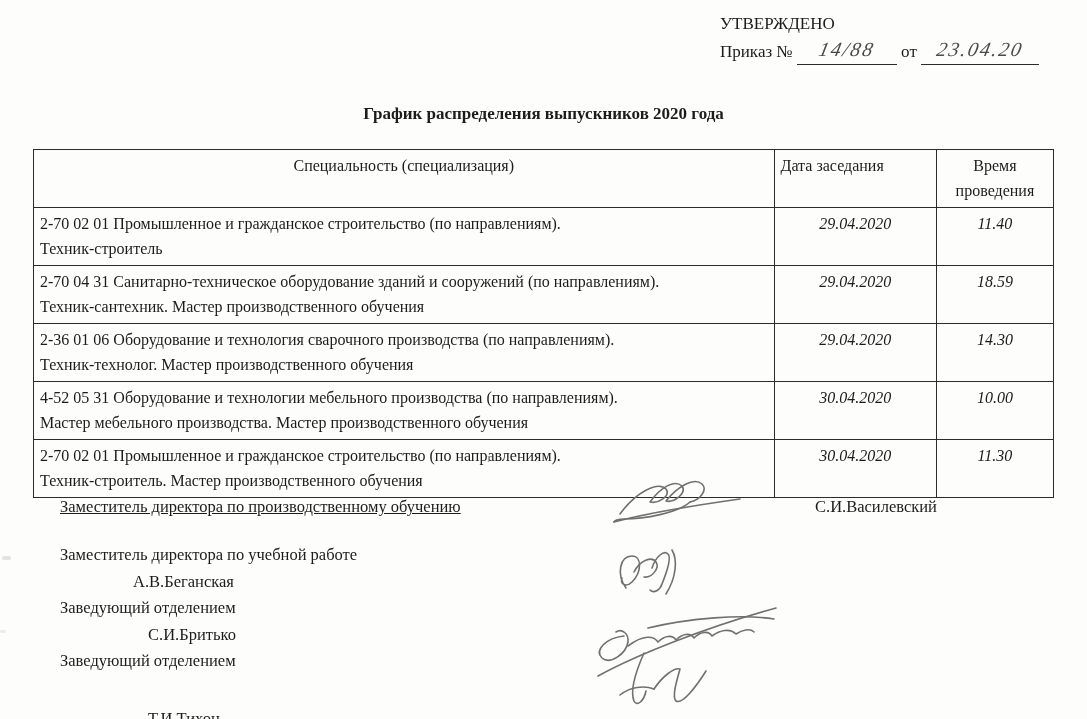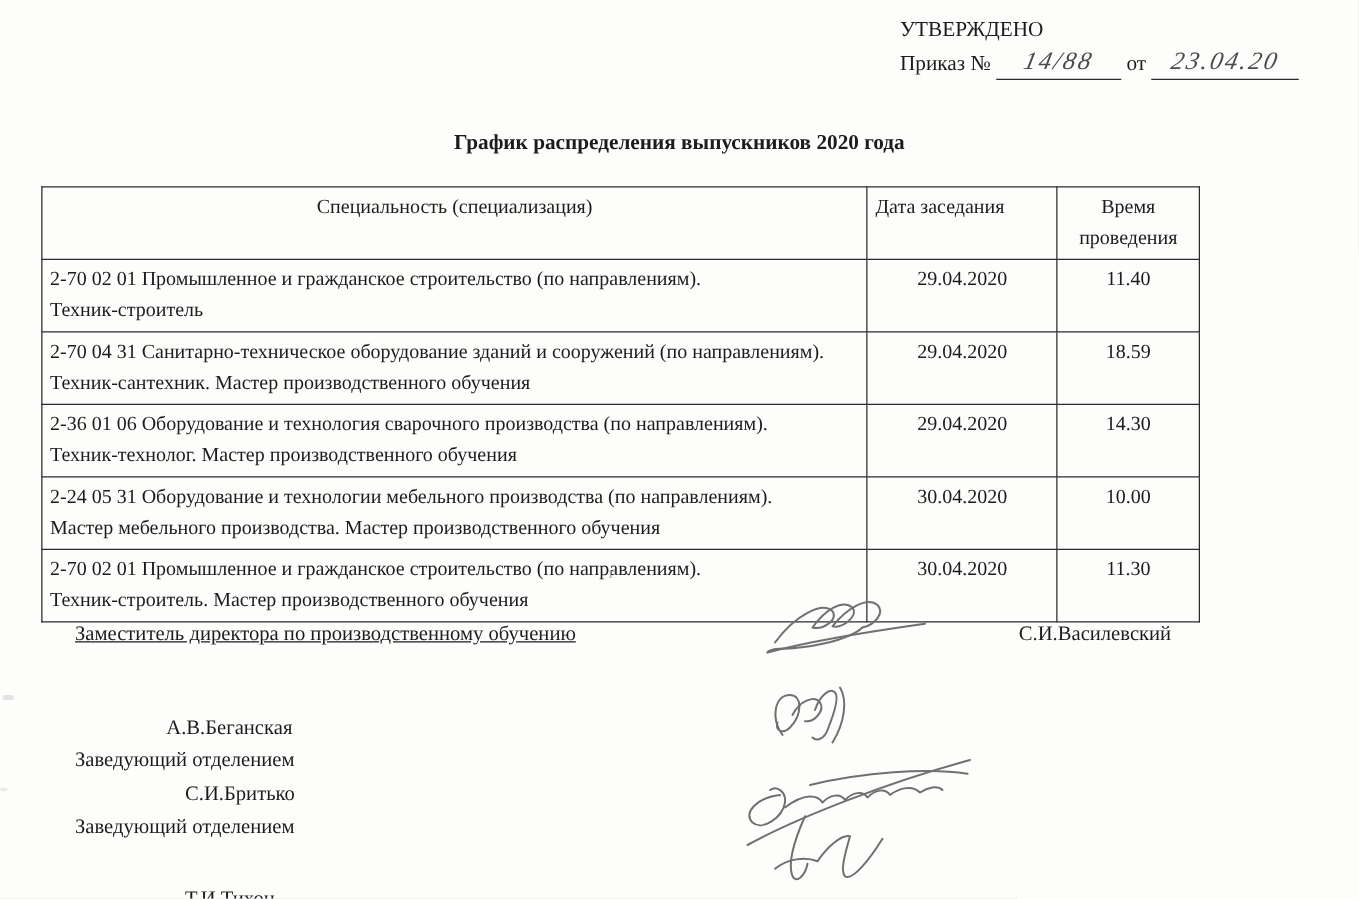--- a/index.html
+++ b/index.html
@@ -25,36 +25,36 @@
     font-size:20px;
     color:#4a4a4a;
     letter-spacing:2px;
     white-space:nowrap;
   }
   
   .doc-title{position:absolute;left:0;top:104px;width:100%;text-align:center;font-size:17px;font-weight:bold;}
   
   table.sched{
     position:absolute;left:33px;top:149px;
-    width:927px;
+    width:1021px;
     border-collapse:collapse;
     font-size:16px;
   }
   table.sched td,table.sched th{
     border:1.5px solid #2b2b2b;
     vertical-align:top;
     font-weight:normal;
     padding:3px 6px 4px 6px;
     line-height:25px;
   }
   th.h-spec{width:748px;text-align:center;height:44px;}
   th.h-date{width:152px;text-align:left;}
   th.h-time{width:105px;text-align:center;}
   td.c-spec{text-align:left;padding-left:7px;height:44px;}
-  td.c-date,td.c-time{text-align:center;}
+  td.c-date,td.c-time{text-align:center;font-style:italic;}
   
   .sig-line{position:absolute;font-size:16.5px;white-space:nowrap;}
   .artifact{position:absolute;color:#a9a9a9;font-size:12px;}
   .smudge{position:absolute;background:#c9c9c9;border-radius:2px;}
   svg.sig{position:absolute;overflow:visible;}
   svg.sig path{fill:none;stroke:#707070;stroke-width:1.6;stroke-linecap:round;stroke-linejoin:round;}
 </style>
 </head>
 <body>
 
@@ -100,21 +100,21 @@
       <tr>
         <td class="c-spec">
           <div>2-36 01 06 Оборудование и технология сварочного производства (по направлениям).</div>
           <div>Техник-технолог. Мастер производственного обучения</div>
         </td>
         <td class="c-date">29.04.2020</td>
         <td class="c-time">14.30</td>
       </tr>
       <tr>
         <td class="c-spec">
-          <div>2-24 05 31 Оборудование и технологии мебельного производства (по направлениям).</div>
+          <div>4-52 05 31 Оборудование и технологии мебельного производства (по направлениям).</div>
           <div>Мастер мебельного производства. Мастер производственного обучения</div>
         </td>
         <td class="c-date">30.04.2020</td>
         <td class="c-time">10.00</td>
       </tr>
       <tr>
         <td class="c-spec">
           <div>2-70 02 01 Промышленное и гражданское строительство (по направлениям).</div>
           <div>Техник-строитель. Мастер производственного обучения</div>
         </td>
@@ -124,20 +124,21 @@
     </tbody>
   </table>
 
   <span class="artifact" style="left:487px;top:451px;">г</span>
   <span class="smudge" style="left:2px;top:556px;width:9px;height:4px;opacity:.5;"></span>
   <span class="smudge" style="left:0px;top:630px;width:6px;height:3px;opacity:.35;"></span>
 
   <div class="sig-line" style="left:60px;top:497px;text-decoration:underline;">Заместитель директора по производственному обучению</div>
   <div class="sig-line" style="left:815px;top:497px;">С.И.Василевский</div>
 
+  <div class="sig-line" style="left:60px;top:545px;">Заместитель директора по учебной работе</div>
   <div class="sig-line" style="left:133px;top:572px;">А.В.Беганская</div>
 
   <div class="sig-line" style="left:60px;top:598px;">Заведующий отделением</div>
   <div class="sig-line" style="left:148px;top:625px;">С.И.Бритько</div>
 
   <div class="sig-line" style="left:60px;top:651px;">Заведующий отделением</div>
   <div class="sig-line" style="left:148px;top:678px;margin-top:31px;">Т.И.Тихон</div>
 
   <svg class="sig" style="left:608px;top:472px;" width="140" height="60" viewBox="0 0 140 60">
     <path d="M12 42 C28 20 50 9 58 17 C63 24 50 32 42 30 C52 16 66 7 74 14 C79 21 66 31 58 29 C70 14 86 5 94 12 C100 18 92 28 82 30"></path>

